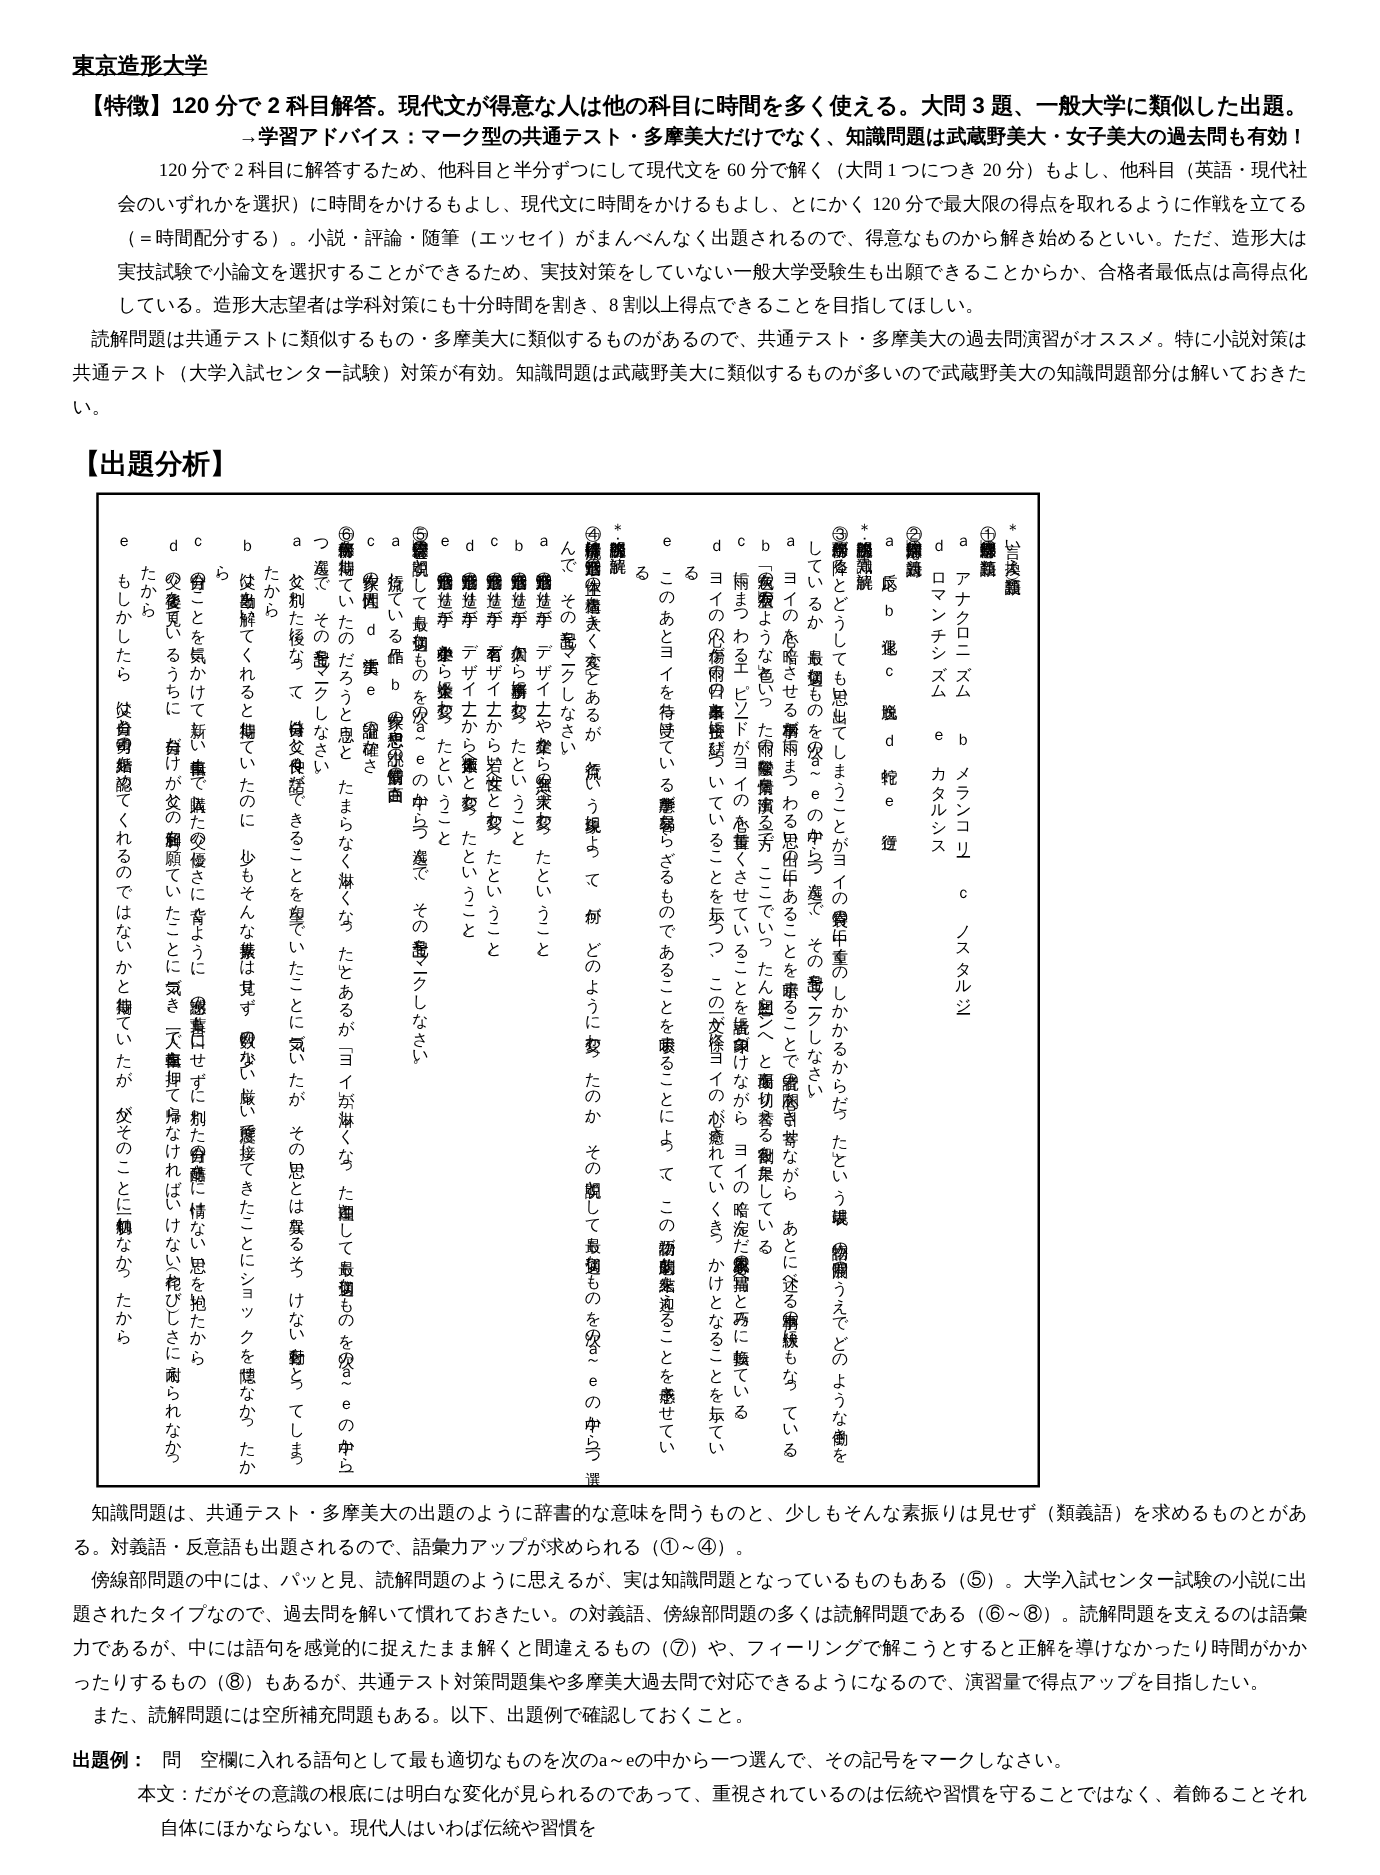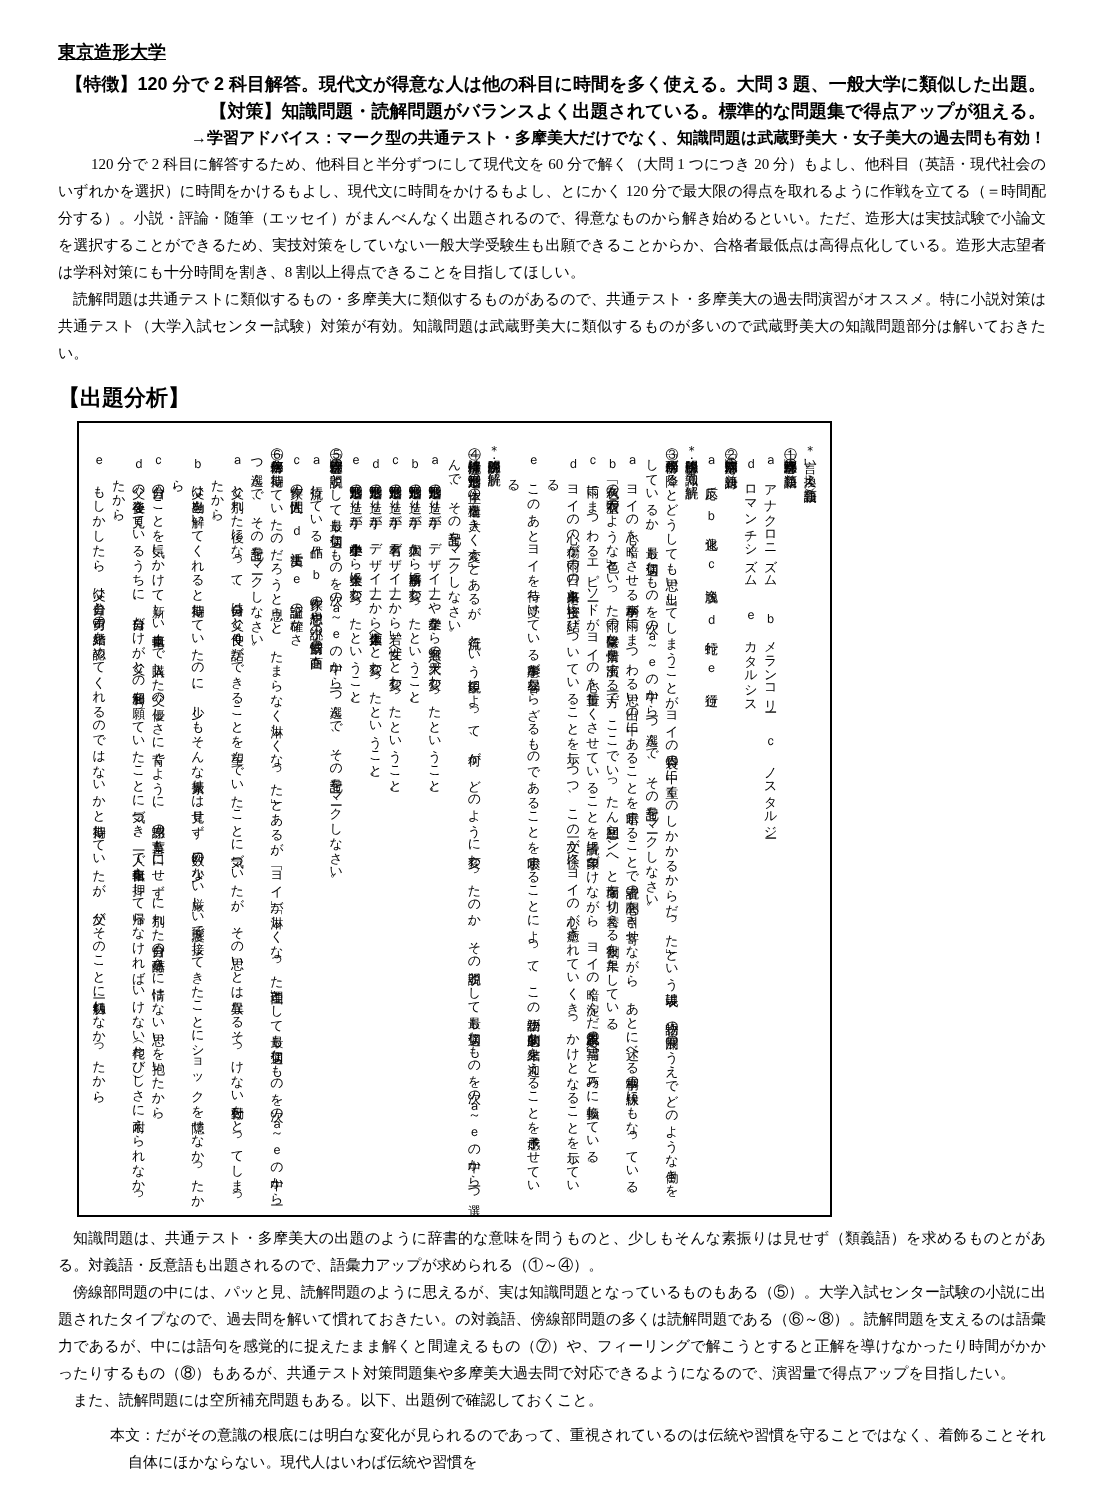--- a/index.html
+++ b/index.html
@@ -8,21 +8,21 @@
   .page{padding:40px 58px 0 58px;}
 
   .title{font-family:"Liberation Sans","DejaVu Sans",sans-serif;
          font-size:18px;font-weight:bold;margin:0 0 8px 0;
          text-decoration:underline;display:inline-block;text-align:center;}
   .hl{font-family:"Liberation Sans","DejaVu Sans",sans-serif;
       font-weight:bold;font-size:18px;margin:0 0 3px 0;line-height:1.35;text-align:right;}
   .hl.advice{padding-left:10px;font-size:16px;}
 
   .body-para{font-size:15px;line-height:1.8;margin:0;text-align:justify;}
-  .body-para.indent-deep{text-indent:2.2em;}
+  .body-para.indent-deep{text-indent:2.2em;margin-left:36px;}
   .body-para.indent{text-indent:1em;}
 
   .analysis-heading{font-family:"Liberation Sans","DejaVu Sans",sans-serif;
       font-weight:bold;font-size:22px;margin:16px 0 8px 0;}
 
   
   .vbox{border:2px solid #000;box-sizing:border-box;
         height:796px;margin-left:19px;margin-right:-52px;
         padding:14px 10px;overflow:hidden;
         writing-mode:vertical-rl;text-orientation:mixed;
@@ -46,21 +46,20 @@
   .ex-honbun{margin-left:52px !important;padding-left:18px;text-indent:-18px;text-align:justify;}
 </style>
 </head>
 <body>
 
 <div class="page">
 
   <h1 class="title">東京造形大学</h1>
 
   <p class="hl">【特徴】120 分で 2 科目解答。現代文が得意な人は他の科目に時間を多く使える。大問 3 題、一般大学に類似した出題。</p>
-  <p class="hl">【対策】知識問題・読解問題がバランスよく出題されている。標準的な問題集で得点アップが狙える。</p>
   <p class="hl advice">→学習アドバイス：マーク型の共通テスト・多摩美大だけでなく、知識問題は武蔵野美大・女子美大の過去問も有効！</p>
 
   <p class="body-para indent-deep">120 分で 2 科目に解答するため、他科目と半分ずつにして現代文を 60 分で解く（大問 1 つにつき 20 分）もよし、他科目（英語・現代社会のいずれかを選択）に時間をかけるもよし、現代文に時間をかけるもよし、とにかく 120 分で最大限の得点を取れるように作戦を立てる（＝時間配分する）。小説・評論・随筆（エッセイ）がまんべんなく出題されるので、得意なものから解き始めるといい。ただ、造形大は実技試験で小論文を選択することができるため、実技対策をしていない一般大学受験生も出願できることからか、合格者最低点は高得点化している。造形大志望者は学科対策にも十分時間を割き、8 割以上得点できることを目指してほしい。</p>
   <p class="body-para indent">読解問題は共通テストに類似するもの・多摩美大に類似するものがあるので、共通テスト・多摩美大の過去問演習がオススメ。特に小説対策は共通テスト（大学入試センター試験）対策が有効。知識問題は武蔵野美大に類似するものが多いので武蔵野美大の知識問題部分は解いておきたい。</p>
 
   <h2 class="analysis-heading">【出題分析】</h2>
 
   <div class="vbox">
     <p class="vh">＊言い換え（類義語）</p>
     <p class="vq">①傍線部「郷愁」の類義語</p>
@@ -93,18 +92,21 @@
     <p class="vo">ｅ　もしかしたら、父は自分と勇司の結婚を認めてくれるのではないかと期待していたが、父がそのことに一切触れなかったから。</p>
   </div>
 
   <div class="notes">
     <p>知識問題は、共通テスト・多摩美大の出題のように辞書的な意味を問うものと、少しもそんな素振りは見せず（類義語）を求めるものとがある。対義語・反意語も出題されるので、語彙力アップが求められる（①～④）。</p>
     <p>傍線部問題の中には、パッと見、読解問題のように思えるが、実は知識問題となっているものもある（⑤）。大学入試センター試験の小説に出題されたタイプなので、過去問を解いて慣れておきたい。の対義語、傍線部問題の多くは読解問題である（⑥～⑧）。読解問題を支えるのは語彙力であるが、中には語句を感覚的に捉えたまま解くと間違えるもの（⑦）や、フィーリングで解こうとすると正解を導けなかったり時間がかかったりするもの（⑧）もあるが、共通テスト対策問題集や多摩美大過去問で対応できるようになるので、演習量で得点アップを目指したい。</p>
     <p>また、読解問題には空所補充問題もある。以下、出題例で確認しておくこと。</p>
   </div>
 
   <div class="example">
+    <p>
+      <span class="ex-label">出題例：</span><span>問　空欄に入れる語句として最も適切なものを次のa～eの中から一つ選んで、その記号をマークしなさい。</span>
+    </p>
     <p class="ex-honbun">
       <span class="ex-honbun-label">本文：</span><span>だがその意識の根底には明白な変化が見られるのであって、重視されているのは伝統や習慣を守ることではなく、着飾ることそれ自体にほかならない。現代人はいわば伝統や習慣を</span>
     </p>
   </div>
 
 </div>
 
 </body></html>

